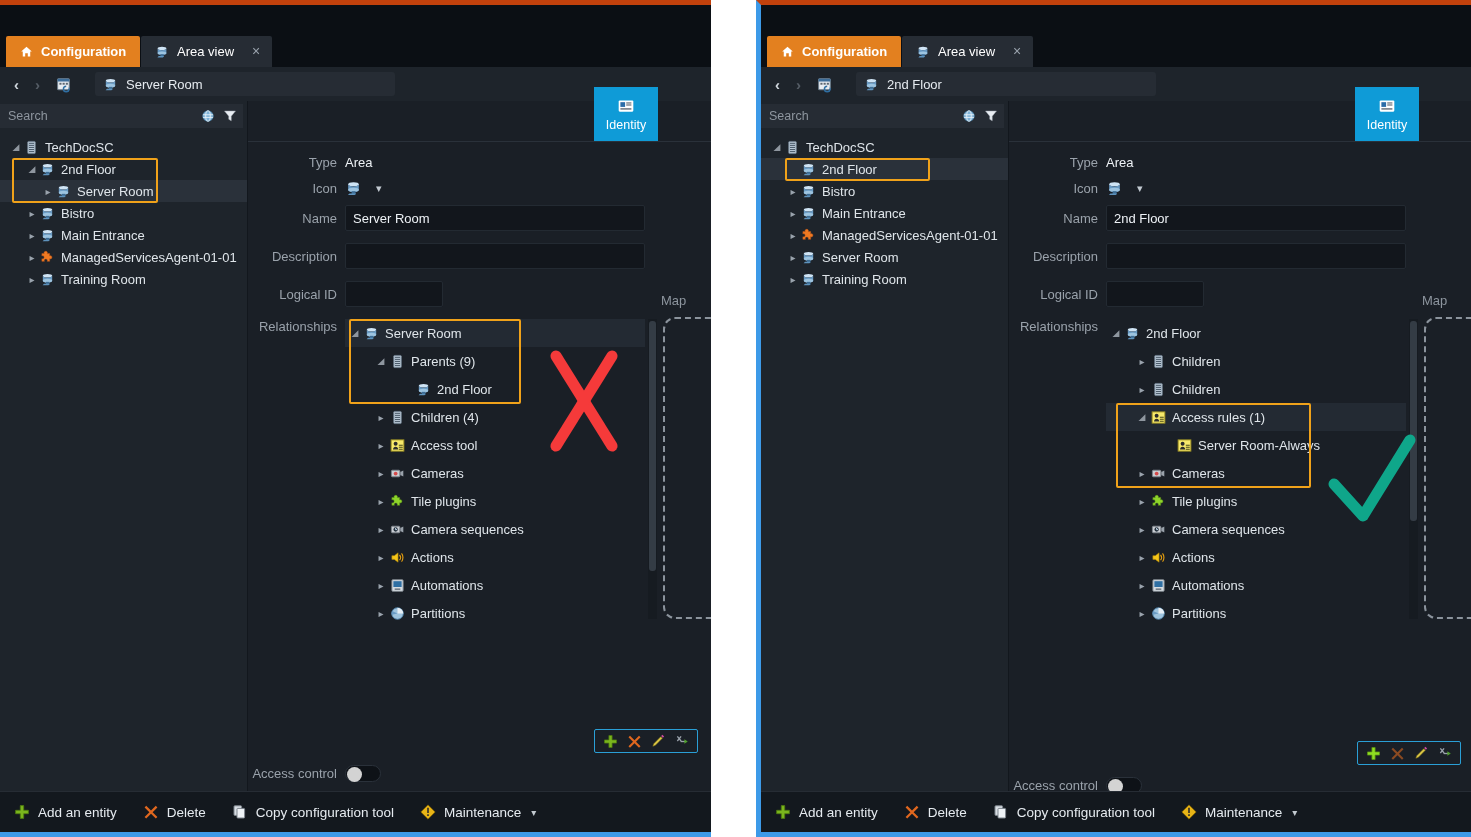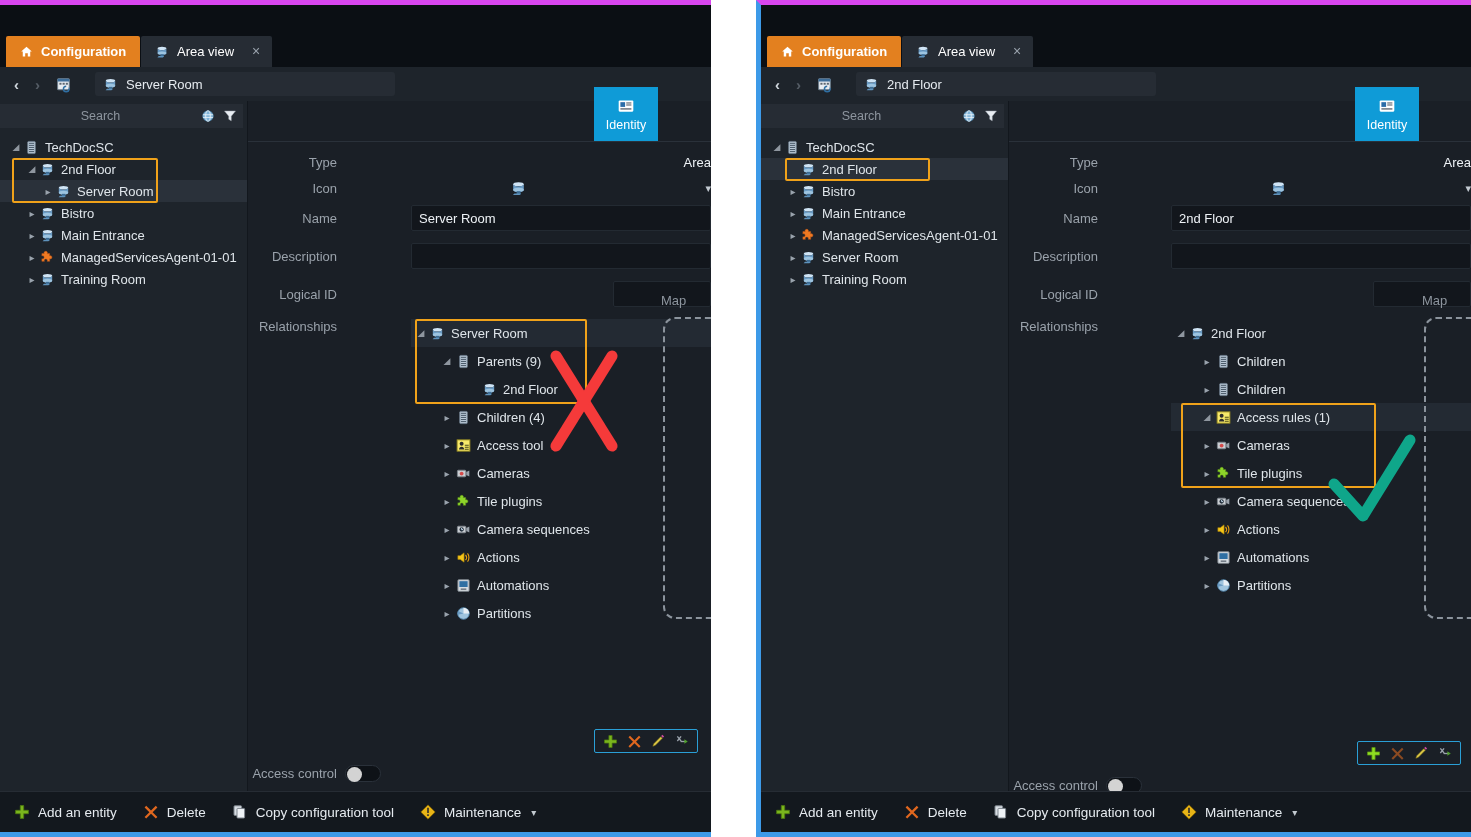--- a/index.html
+++ b/index.html
@@ -7,21 +7,21 @@
   body{
     width:1471px; height:837px;
     font-family:"Liberation Sans", sans-serif;
     overflow:hidden; position:relative;
   }
 
   
   .panel{
     position:absolute; top:0;
     background:#fca5a5;
-    border-top:5px solid #d946ef;
+    border-top:5px solid #c2410c;
     border-bottom:5px solid #3d9ae8;
     overflow:hidden;
   }
   #panel-left { left:0;   width:711px; height:837px; }
   #panel-right{ left:756px; width:715px; height:837px; border-left:5px solid #3d9ae8; }
 
   .panel-inner{ position:relative; width:100%; height:100%; background:#1a1f26; }
 
   
   .titlebar{ height:31px; background:#0b0f14; }
@@ -53,38 +53,38 @@
   .bodysplit{ display:flex; height:calc(100% - 31px - 31px - 34px - 41px); }
   .lpane{ width:248px; background:#1e242b; border-right:1px solid #12171d; position:relative; }
   .rpane{ flex:1; background:#1a1f26; position:relative; }
 
   
   .searchbar{
     height:24px; background:#262c34; margin:3px 4px 0 0;
     display:flex; align-items:center; padding:0 6px 0 8px;
     color:#8d959e; font-size:12.5px;
   }
-  .searchbar .sp{ flex:1;text-align:center; }
+  .searchbar .sp{ flex:1; }
   .searchbar .ic{ margin-left:8px; }
 
   
   .tree{ padding-top:8px; font-size:13px; color:#dfe5ea; }
   .trow{ height:22px; display:flex; align-items:center; position:relative; cursor:pointer;}
   .trow .arrow{
     width:12px; font-size:8px; color:#9aa3ad; text-align:center; flex:none;
   }
   .trow .ic{ margin:0 6px 0 2px; flex:none; }
   .trow.sel{ background:#2a313a; }
   .hl-box{
     position:absolute; border:2px solid #f0a21a; border-radius:2px; pointer-events:none;
   }
 
   
   .frm{ position:absolute; left:0; top:0; right:0; }
-  .frow{ display:flex; align-items:center; margin-bottom:0;justify-content:space-between; }
+  .frow{ display:flex; align-items:center; margin-bottom:0; }
   .flab{
     width:97px; text-align:right; color:#9aa2ab; font-size:13px;
     padding-right:8px; flex:none;
   }
   .fval{ color:#eef2f6; font-size:13px; }
   .finput{
     background:#12161c; border:1px solid #232a32; border-radius:2px;
     height:26px; display:flex; align-items:center; padding:0 7px;
     color:#eef2f6; font-size:13px;
   }
@@ -832,20 +832,32 @@
                     <span class="ic" style="display: inline-flex; align-items: center; justify-content: center; width: 15px; height: 15px; flex: 0 0 auto;">
                       <svg width="15" height="15" viewBox="0 0 16 16">
                         <rect x="1.2" y="2" width="13.6" height="12" fill="#f7e96b" stroke="#9c8f22"></rect>
                         <circle cx="6" cy="6.2" r="2.1" fill="#2c2c2c"></circle>
                         <path d="M3.2 12.3c0-1.9 1.3-3.1 2.8-3.1s2.8 1.2 2.8 3.1z" fill="#2c2c2c"></path>
                         <path d="M9.4 7.2h4.2v1h-4.2zM9.4 9.3h4.2v1h-4.2zM9.4 11.4h4.2v1h-4.2z" fill="#4a4a18"></path>
                       </svg>
                     </span>
                     <span>Access rules (1)</span>
                   </div>
+                  <div class="rrow" style="padding-left: 56px;">
+                    <span class="arrow" style="width: 12px; flex: 0 0 auto;"></span>
+                    <span class="ic" style="display: inline-flex; align-items: center; justify-content: center; width: 15px; height: 15px; flex: 0 0 auto;">
+                      <svg width="15" height="15" viewBox="0 0 16 16">
+                        <rect x="1.2" y="2" width="13.6" height="12" fill="#f7e96b" stroke="#9c8f22"></rect>
+                        <circle cx="6" cy="6.2" r="2.1" fill="#2c2c2c"></circle>
+                        <path d="M3.2 12.3c0-1.9 1.3-3.1 2.8-3.1s2.8 1.2 2.8 3.1z" fill="#2c2c2c"></path>
+                        <path d="M9.4 7.2h4.2v1h-4.2zM9.4 9.3h4.2v1h-4.2zM9.4 11.4h4.2v1h-4.2z" fill="#4a4a18"></path>
+                      </svg>
+                    </span>
+                    <span>Server Room-Always</span>
+                  </div>
                   <div class="rrow" style="padding-left: 30px;">
                     <span class="arrow" style="width: 12px; flex: 0 0 auto; text-align: center; color: rgb(154, 163, 173); font-size: 10px;">▸</span>
                     <span class="ic" style="display: inline-flex; align-items: center; justify-content: center; width: 15px; height: 15px; flex: 0 0 auto;">
                       <svg width="15" height="15" viewBox="0 0 16 16">
                         <rect x="1.5" y="4.5" width="9" height="7" rx="1" fill="#c9cdd2" stroke="#7d848c"></rect>
                         <circle cx="6" cy="8" r="2" fill="#d64a4a"></circle>
                         <path d="M11 6.5 L14.2 4.8 v6.4 L11 9.5z" fill="#9aa2ab"></path>
                       </svg>
                     </span>
                     <span>Cameras</span>

